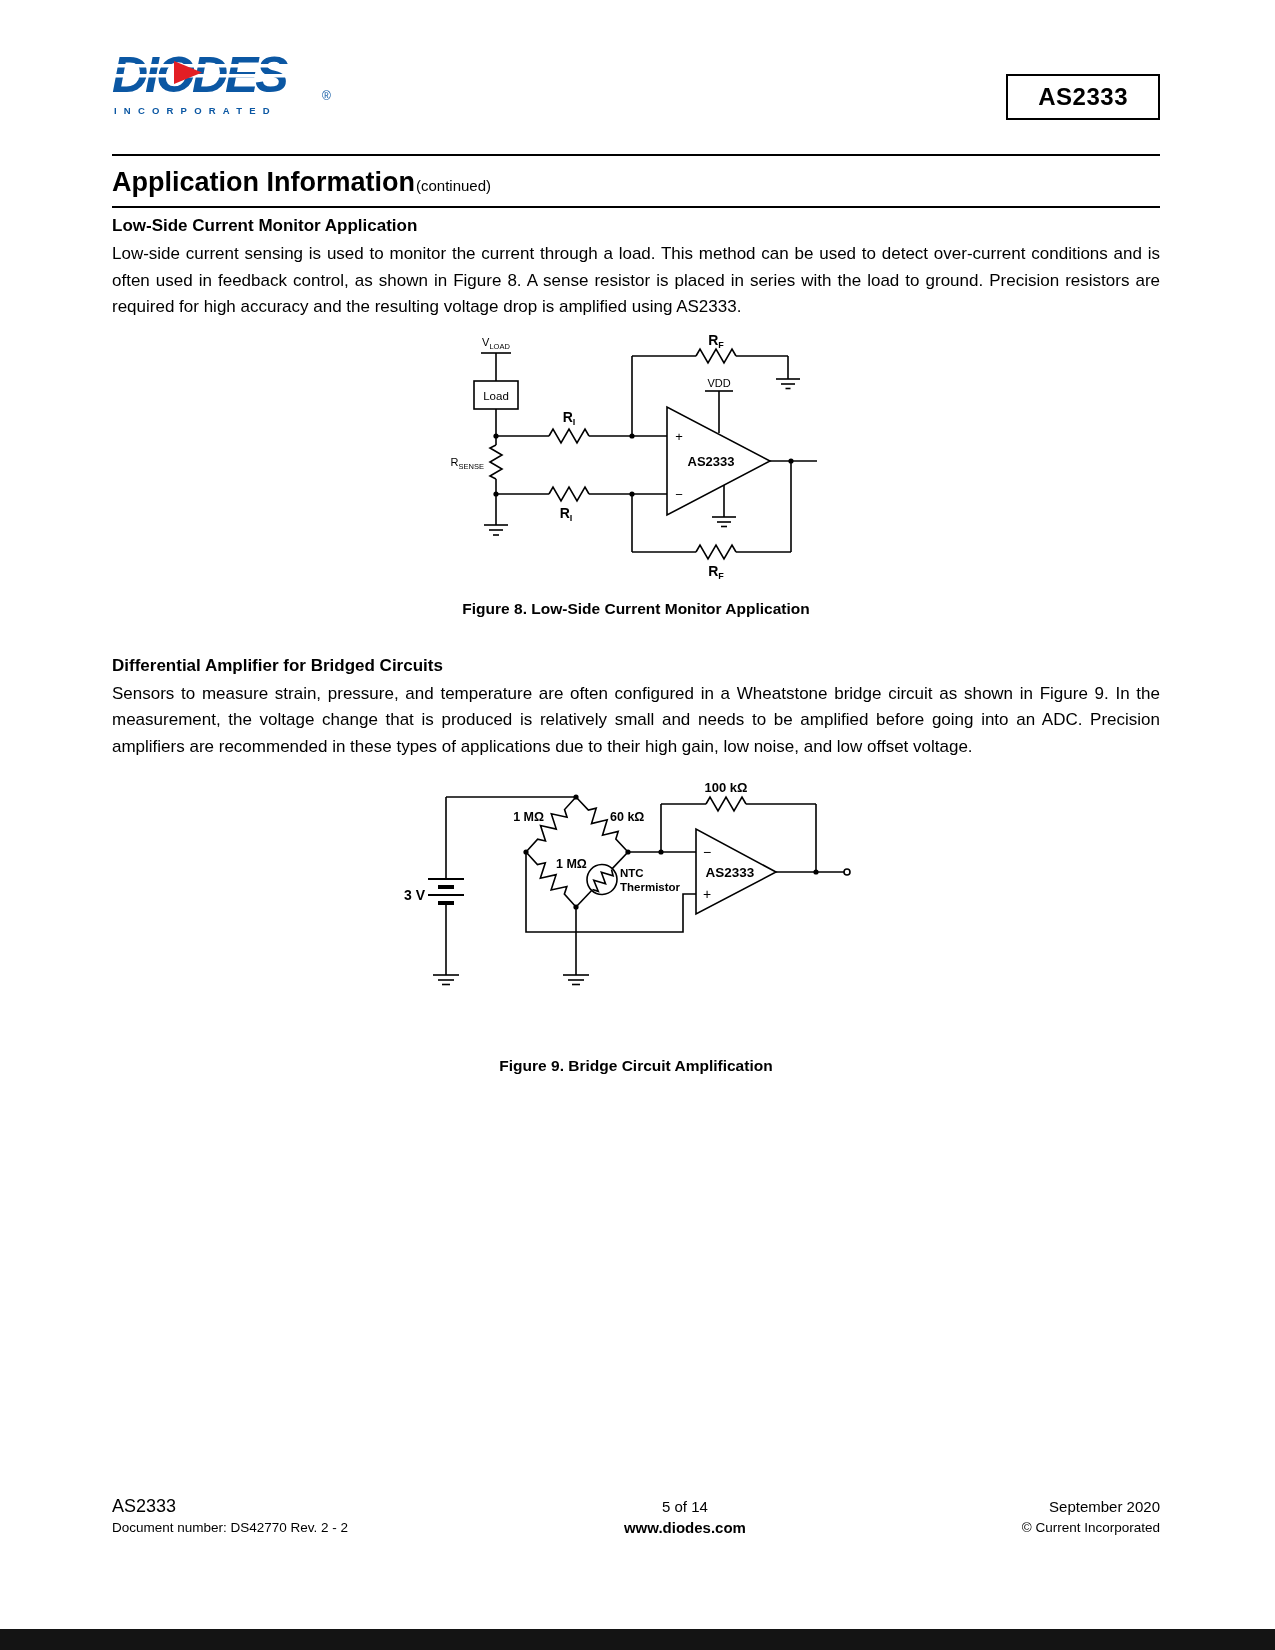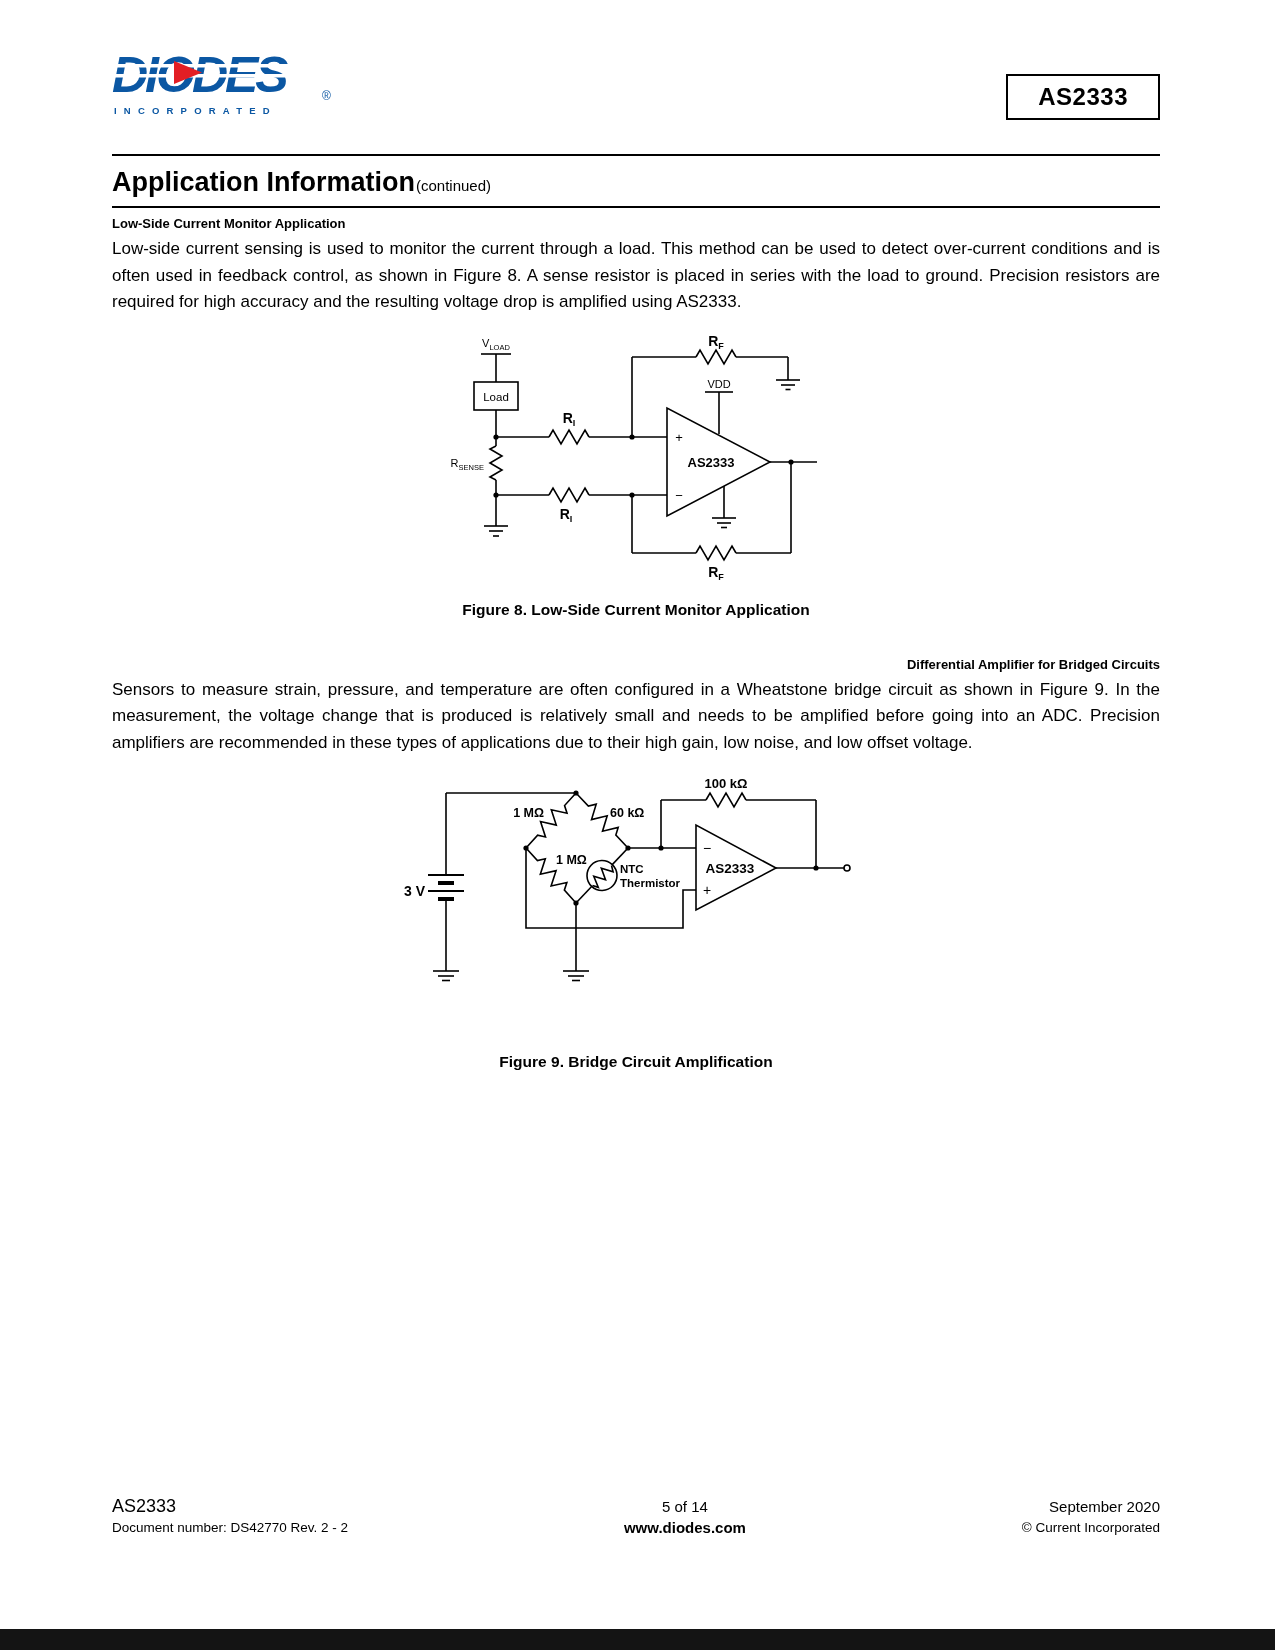--- a/index.html
+++ b/index.html
@@ -12,25 +12,25 @@
   .content { padding:50px 115px 0 112px; }
   .header-row { display:flex; justify-content:space-between; align-items:flex-start; }
   .part-box {
     border:2px solid #000; padding:7px 30px; font-size:24px; font-weight:bold;
     margin-top:24px; letter-spacing:0.5px;
   }
   .rule1 { border:none; border-top:2px solid #000; margin-top:30px; }
   .rule2 { border:none; border-top:2.5px solid #000; margin-top:5px; }
   h1.title { margin-top:11px; font-size:27px; line-height:30px; }
   h1.title .cont { font-size:15px; font-weight:normal; margin-left:1px; }
-  h2.sec { font-size:13px; margin-top:8px; }
-  h2.sec2 { margin-top:38px;text-align:right; }
+  h2.sec { font-size:17px; margin-top:8px; }
+  h2.sec2 { margin-top:38px; }
   p.body { font-size:17px; line-height:26.5px; text-align:justify; margin-top:5px; }
   figure { margin:0 auto; width:fit-content; text-align:center; }
-  figure.f8 { margin-top:18px; }
+  figure.f8 { margin-top:12px; }
   figure.f9 { margin-top:22px; }
   figcaption { font-size:15.5px; font-weight:bold; color:#000; }
   .f8 figcaption { margin-top:8px; }
   .f9 figcaption { margin-top:56px; }
   svg text { font-family:"Liberation Sans", sans-serif; }
   .footer {
     position:absolute; left:112px; right:115px; top:1496px;
     display:flex; justify-content:space-between; align-items:flex-start;
   }
   .footer .col { line-height:21px; }

